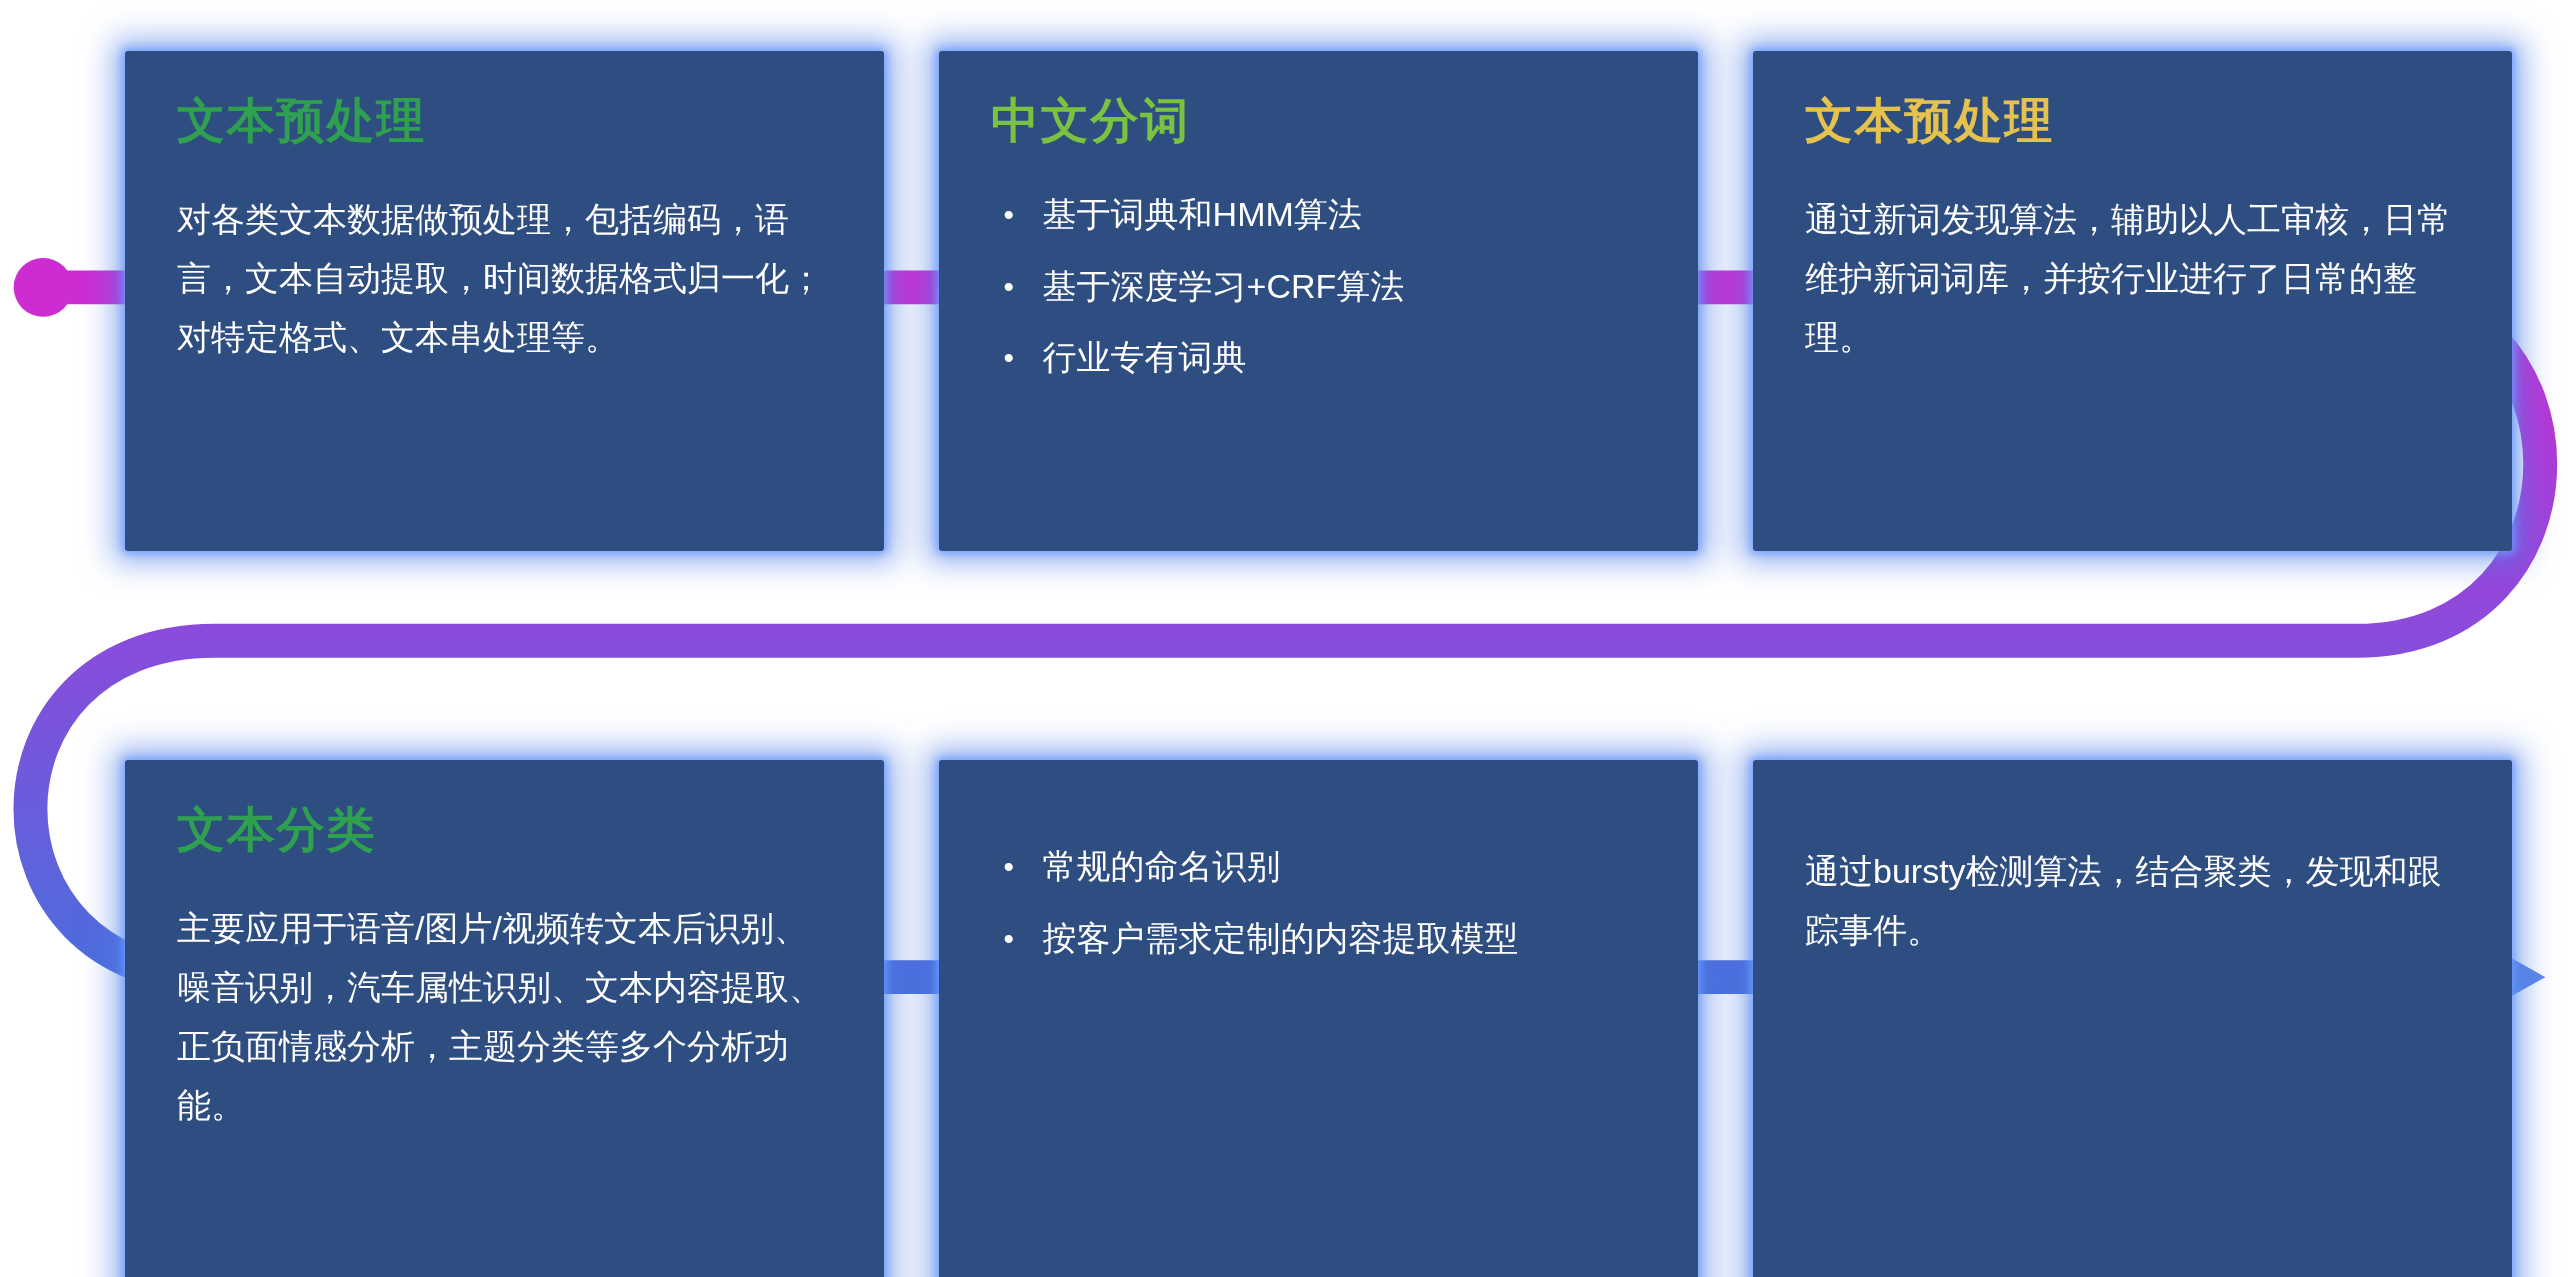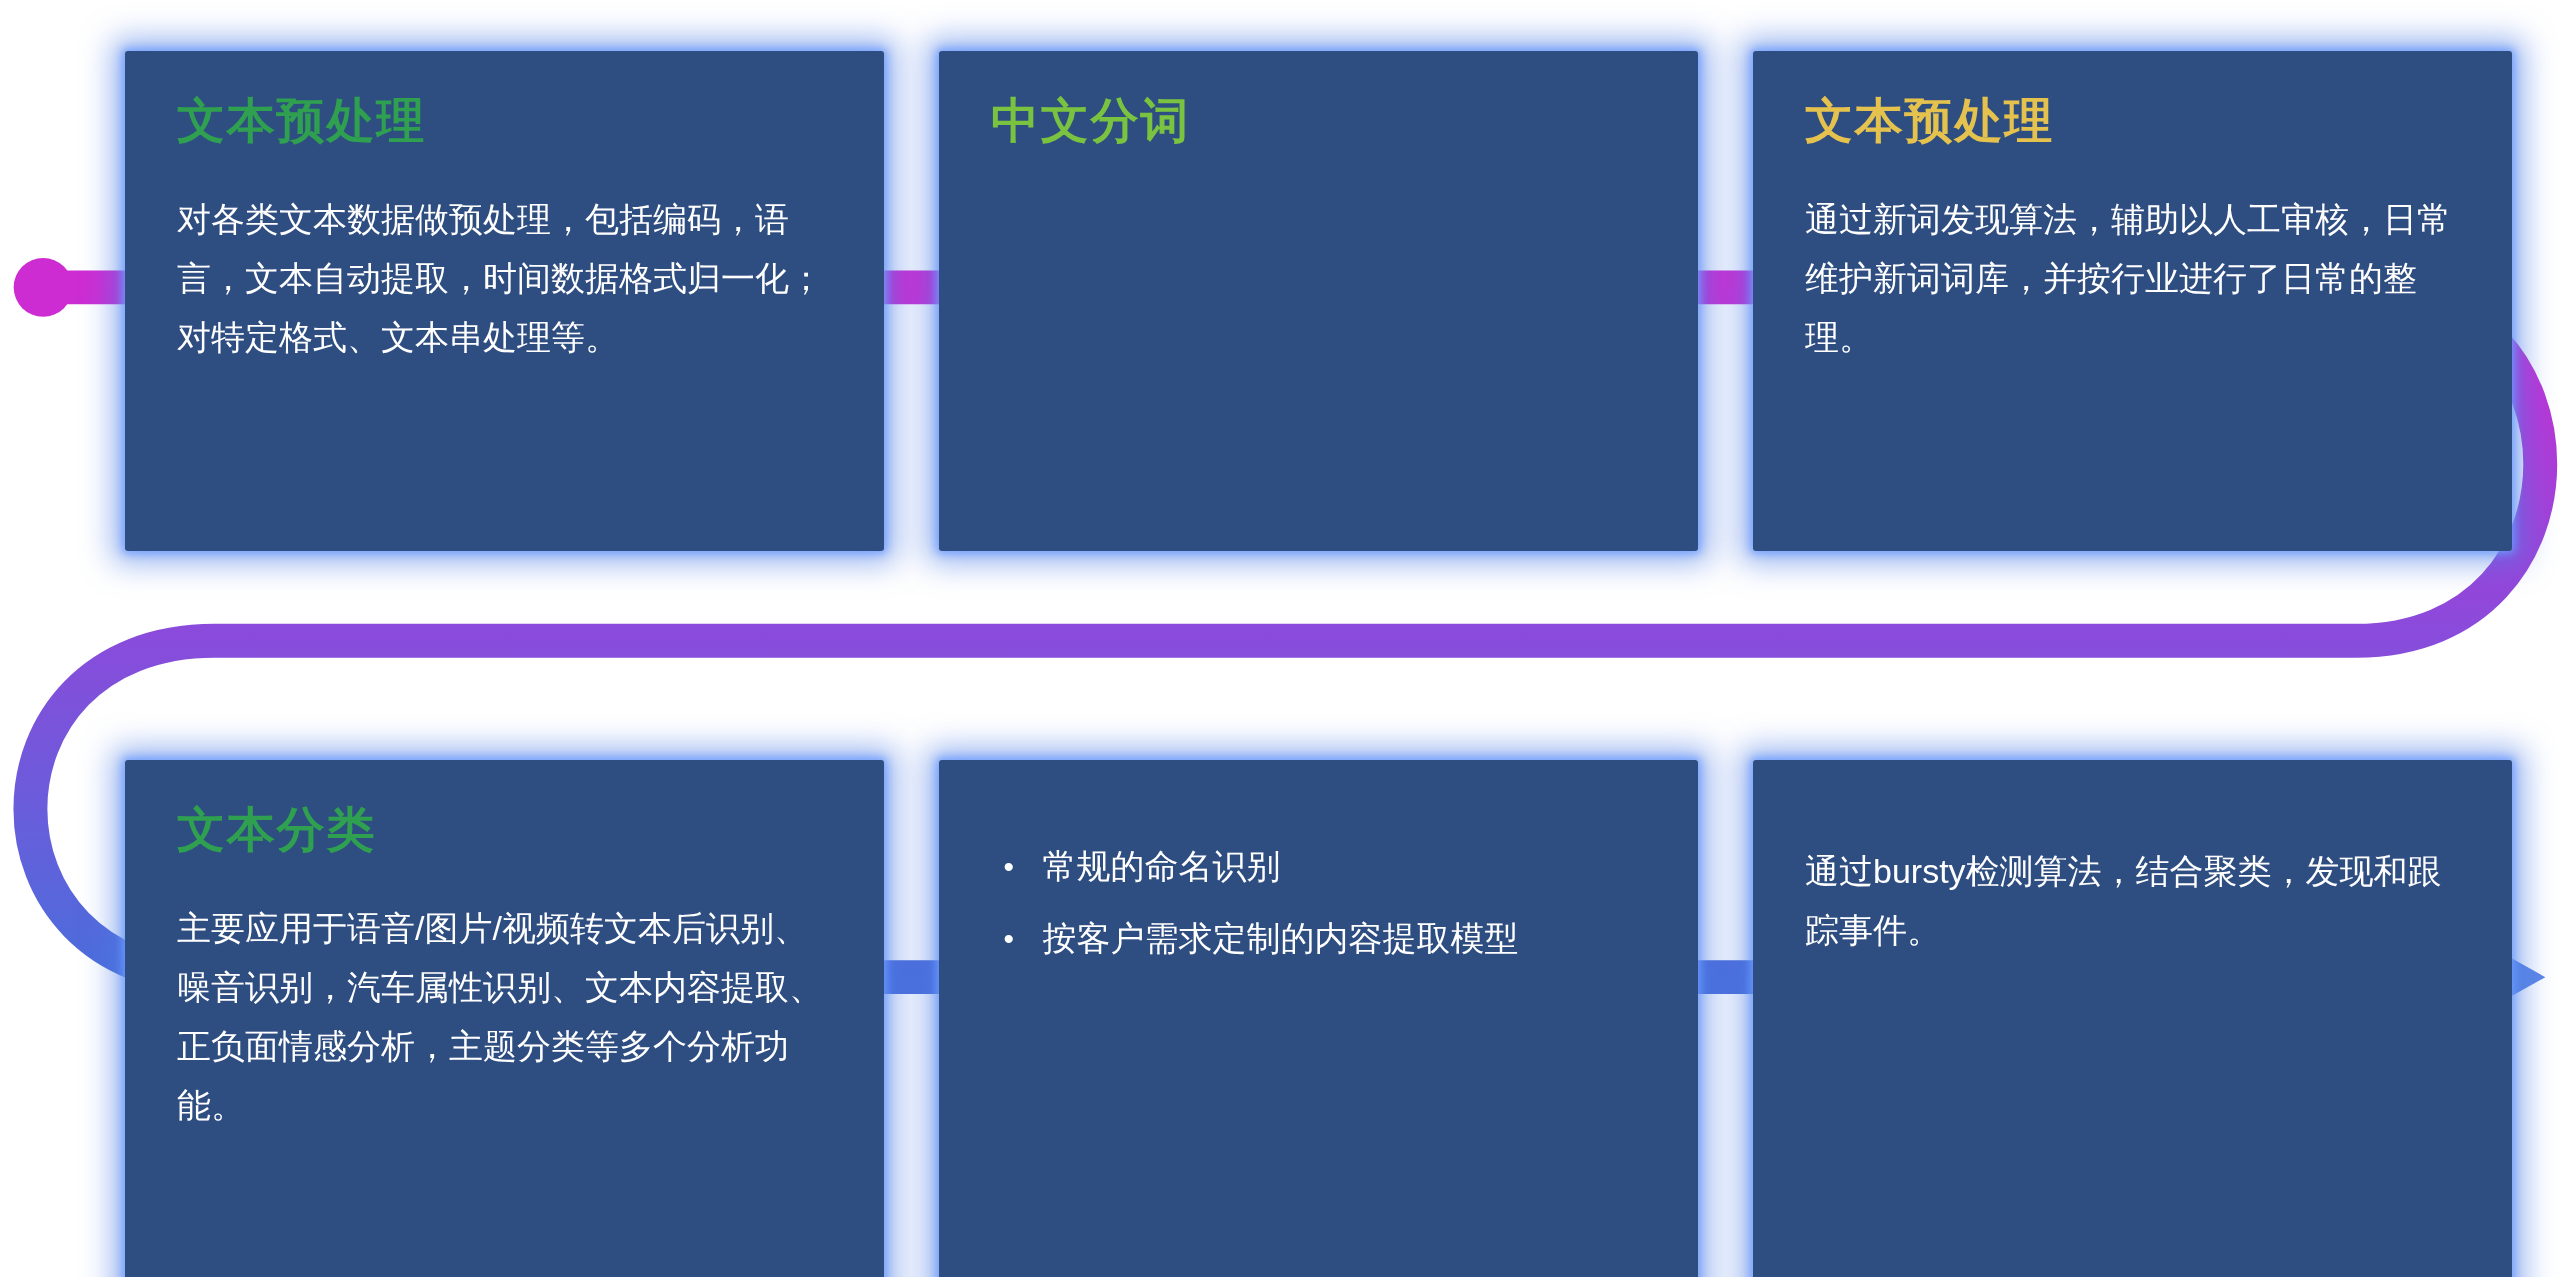--- a/index.html
+++ b/index.html
@@ -83,20 +83,25 @@
   <div id="cards">
     <section class="card row0 col0">
       <h2 class="card-title" style="color: rgb(47, 160, 79);">文本预处理</h2>
       <p class="card-body">对各类文本数据做预处理，包括编码，语言，文本自动提取，时间数据格式归一化；对特定格式、文本串处理等。</p>
 
     </section>
 
     <section class="card row0 col1">
       <h2 class="card-title" style="color: rgb(121, 195, 64);">中文分词</h2>
 
+      <ul class="card-bullets">
+          <li>基于词典和HMM算法</li>
+          <li>基于深度学习+CRF算法</li>
+          <li>行业专有词典</li>
+        </ul>
     </section>
 
     <section class="card row0 col2">
       <h2 class="card-title" style="color: rgb(229, 194, 77);">文本预处理</h2>
       <p class="card-body">通过新词发现算法，辅助以人工审核，日常维护新词词库，并按行业进行了日常的整理。</p>
 
     </section>
 
     <section class="card row1 col0">
       <h2 class="card-title" style="color: rgb(47, 160, 79);">文本分类</h2>

